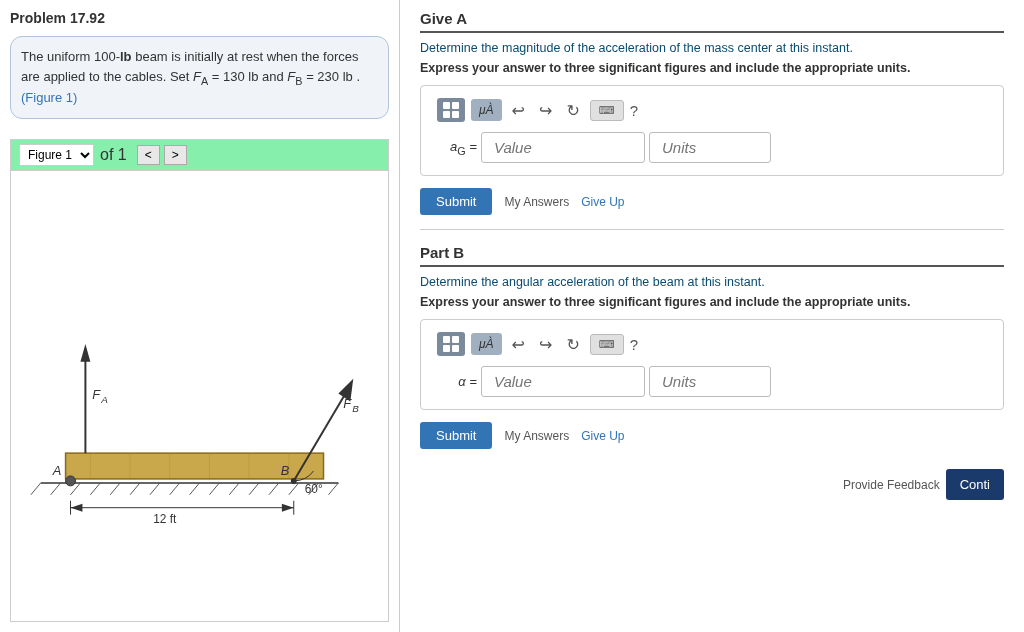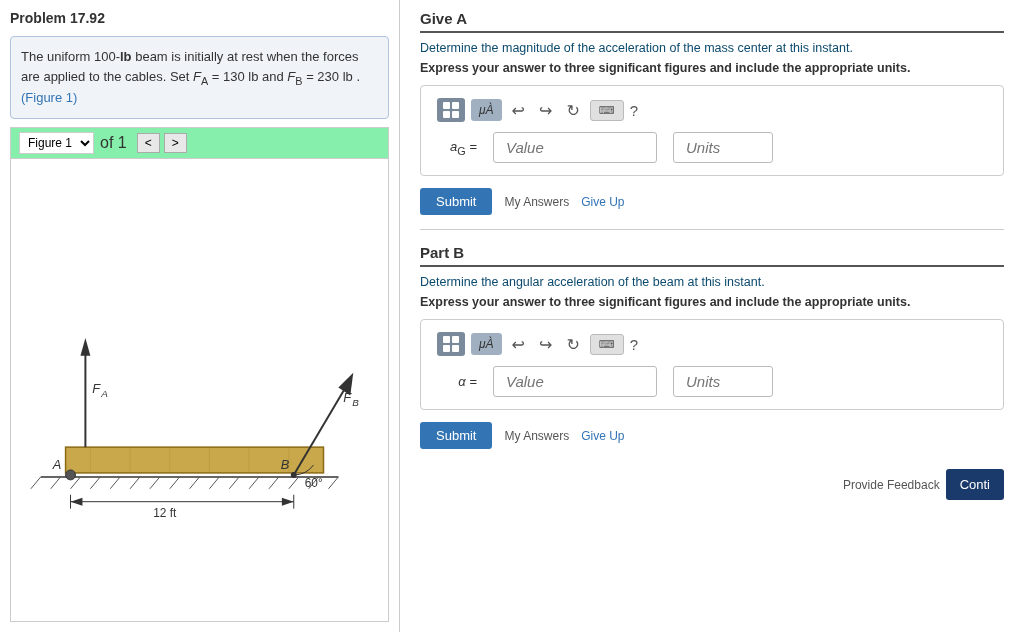--- a/index.html
+++ b/index.html
@@ -16,22 +16,22 @@
     }
     .problem-title {
       font-size: 14px;
       font-weight: bold;
       margin-bottom: 10px;
     }
     .problem-box {
       border: 1px solid #b0c4de;
       background: #f0f4f8;
       padding: 10px;
-      border-radius: 4px;
-      margin-bottom: 8px;
+      border-radius: 12px;
+      margin-bottom: 20px;
       font-size: 13px;
       line-height: 1.5;
     }
     .figure-bar {
       display: flex;
       align-items: center;
       border: 1px solid #ccc;
       padding: 4px 8px;
       background: #86efac;
       margin-bottom: 0;
@@ -155,21 +155,21 @@
     .tool-help-btn {
       background: none;
       border: none;
       cursor: pointer;
       font-size: 15px;
       color: #555;
     }
     .input-row {
       display: flex;
       align-items: center;
-      gap: 16px;
+      gap: 4px;
     }
     .input-label {
       font-size: 13px;
       color: #333;
       min-width: 40px;
       text-align: right;
     }
     .value-input {
       border: 1px solid #bbb;
       border-radius: 3px;
@@ -178,21 +178,21 @@
       color: #aaa;
       width: 164px;
       font-style: italic;
     }
     .units-input {
       border: 1px solid #bbb;
       border-radius: 3px;
       padding: 6px 12px;
       font-size: 15px;
       color: #aaa;
-      width: 100px;
+      width: 122px;
       font-style: italic;
     }
     .action-row {
       display: flex;
       align-items: center;
       gap: 12px;
       margin-top: 10px;
     }
     .submit-btn {
       background: #3374b5;

